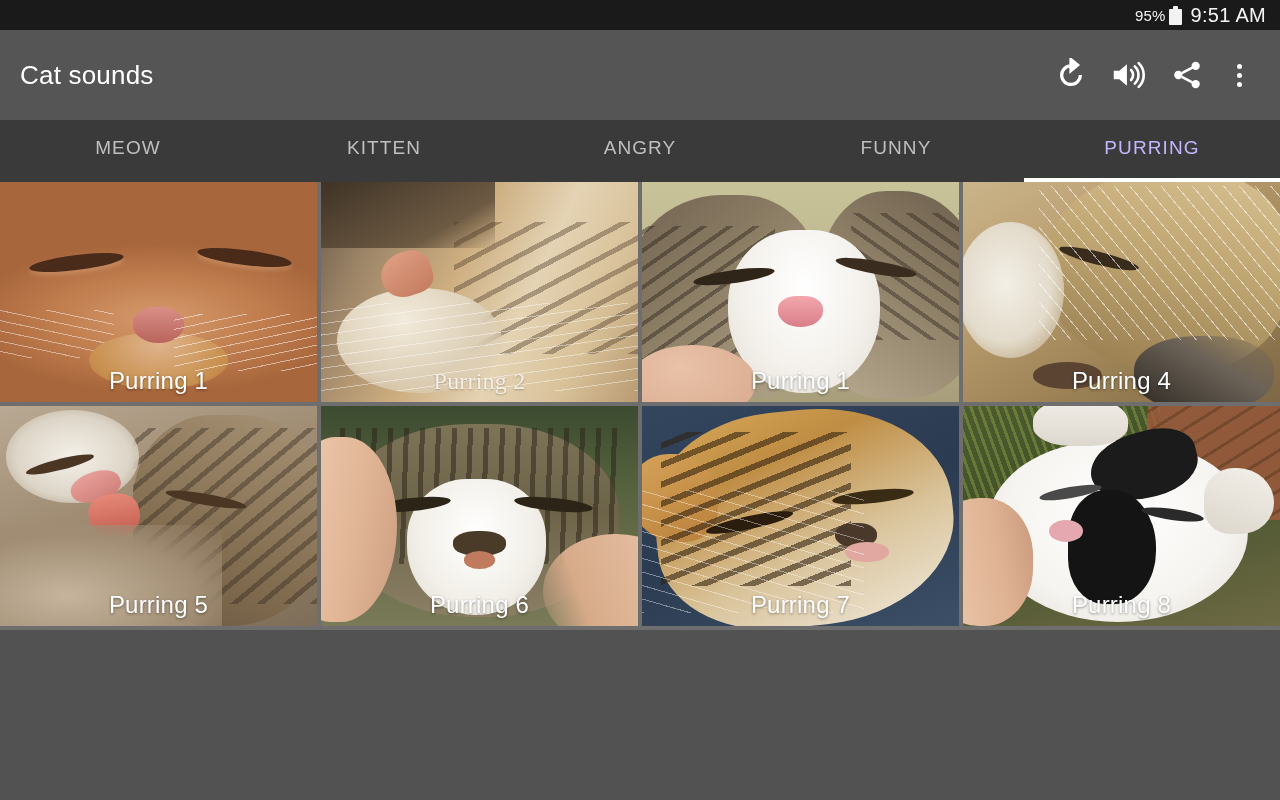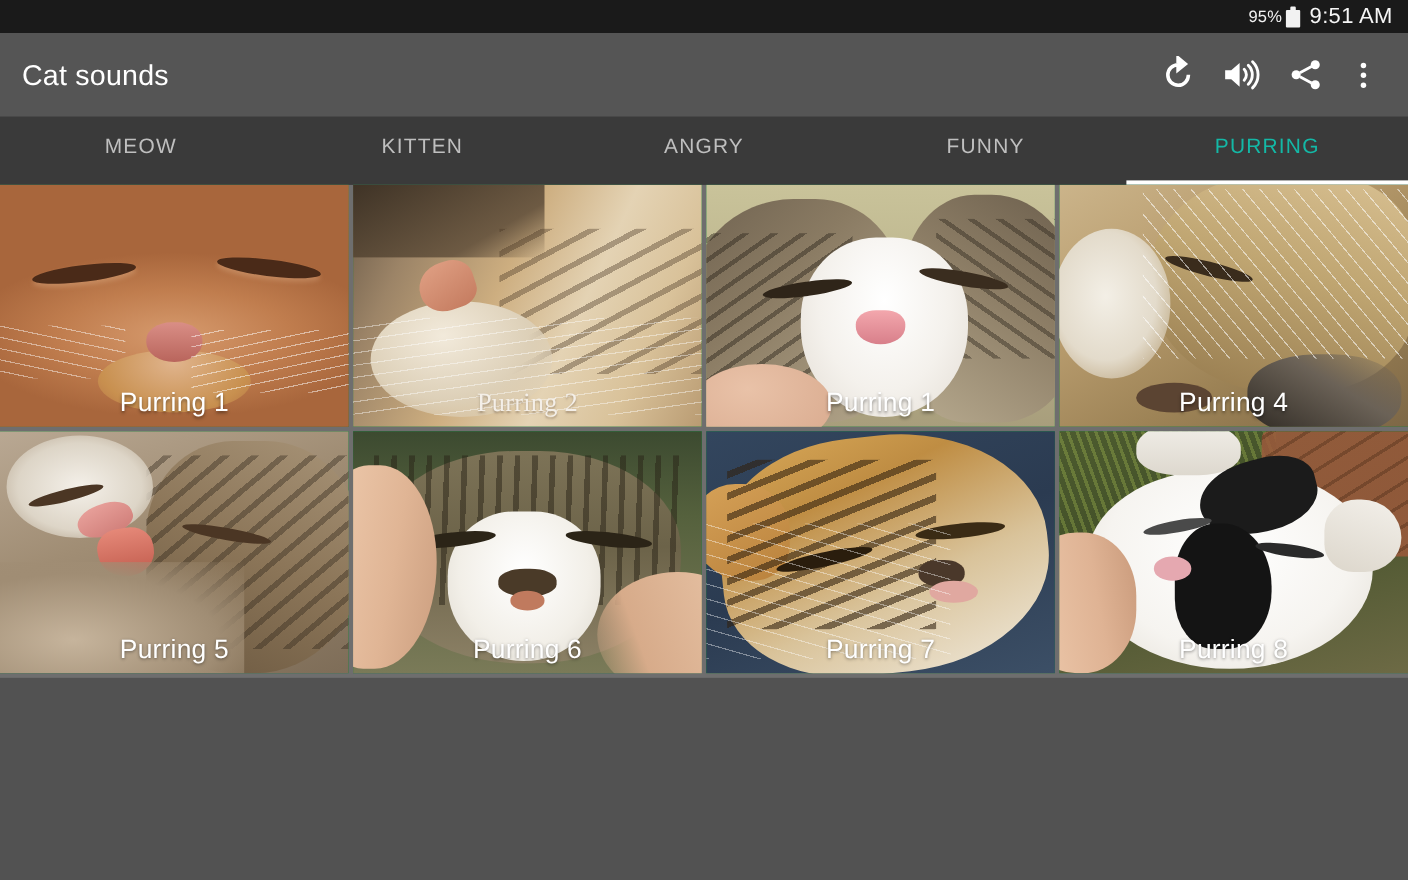--- a/index.html
+++ b/index.html
@@ -29,21 +29,21 @@
     width:13px; height:16px; background:#f2f2f2; border-radius:1px;
   }
   .battery-icon .cap {
     position:absolute; left:4px; top:0;
     width:5px; height:4px; background:#f2f2f2; border-radius:1px 1px 0 0;
   }
   .clock { color:#f5f5f5; font-size:20px; letter-spacing:0.3px; }
 
   
   .app-bar {
-    height:76px; background:#555555;
+    height:90px; background:#555555;
     display:flex; align-items:center; padding:0 18px 0 20px;
     position:relative;
   }
   .app-title { color:#ffffff; font-size:26px; font-weight:400; letter-spacing:0.2px; flex:1; }
   .actions { display:flex; align-items:center; gap:0; }
   .action-btn {
     width:58px; height:58px; display:flex; align-items:center; justify-content:center;
     cursor:pointer; border-radius:50%;
   }
   .action-btn svg { display:block; }
@@ -54,21 +54,21 @@
   
   .tab-bar {
     height:62px; background:#3a3a3a;
     display:flex; align-items:stretch; position:relative;
   }
   .tab {
     flex:1; display:flex; align-items:center; justify-content:center;
     color:#bfbfbf; font-size:19px; letter-spacing:1.1px; cursor:pointer;
     position:relative; padding-bottom:6px;
   }
-  .tab.active { color:#14b8a6; }
+  .tab.active { color:#c4b5fd; }
   .tab.active::after {
     content:""; position:absolute; left:0; right:0; bottom:0;
     height:4px; background:#ffffff;
   }
 
   
   .grid {
     padding:0; display:grid;
     grid-template-columns:repeat(4, 1fr);
     grid-auto-rows:220px;

